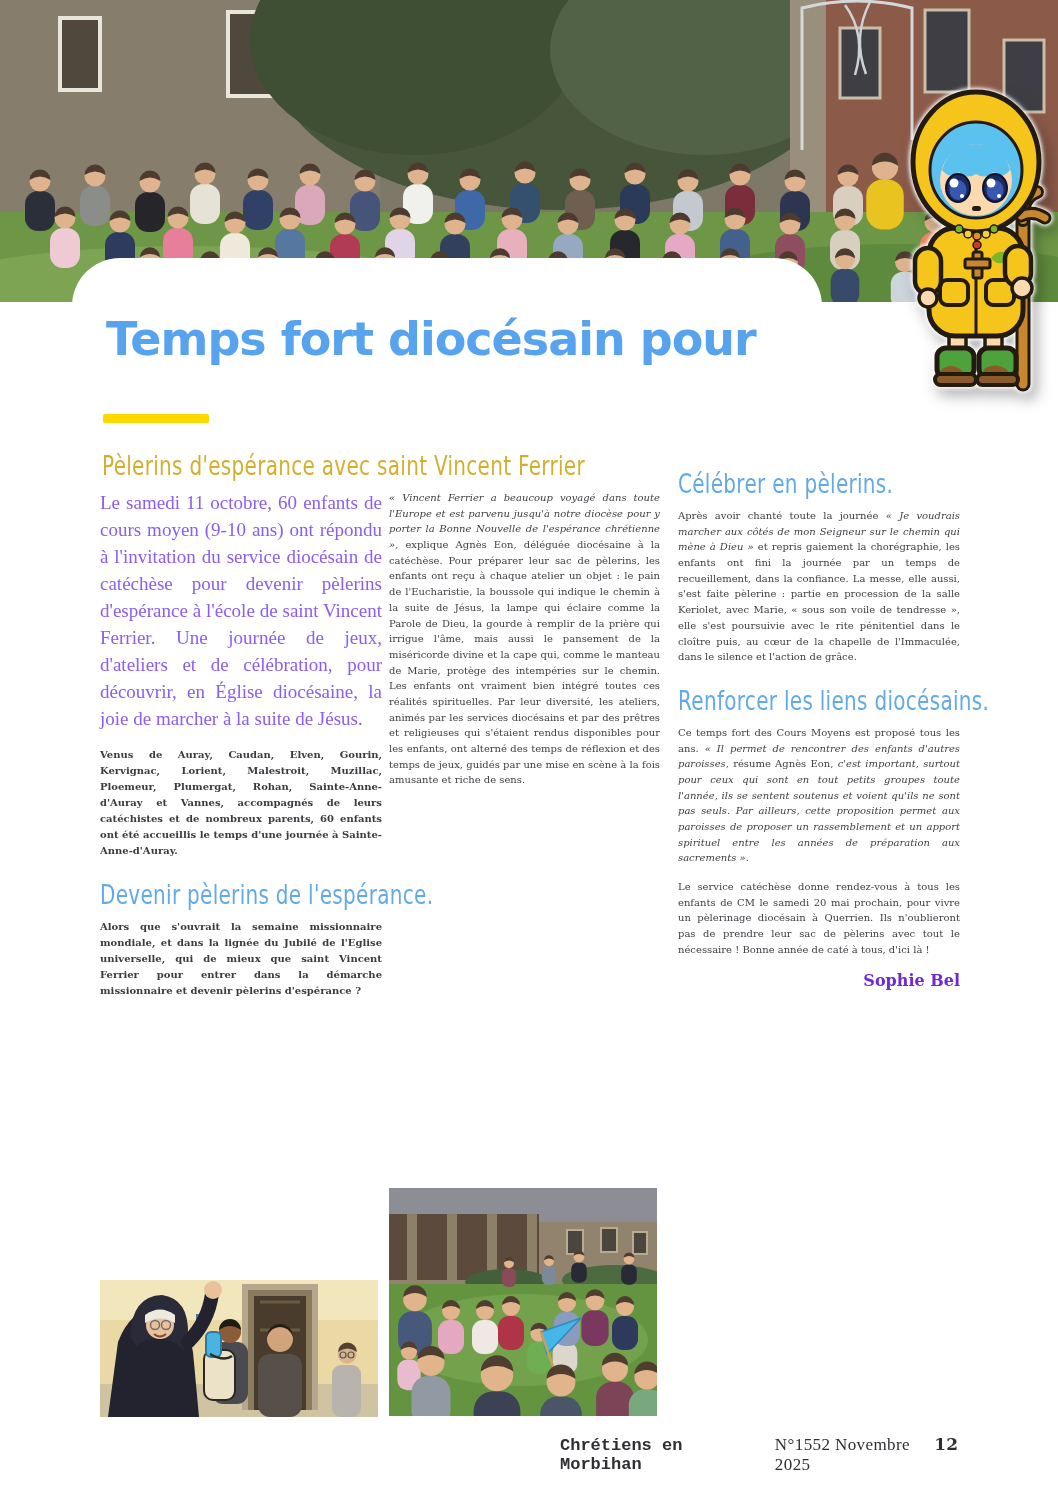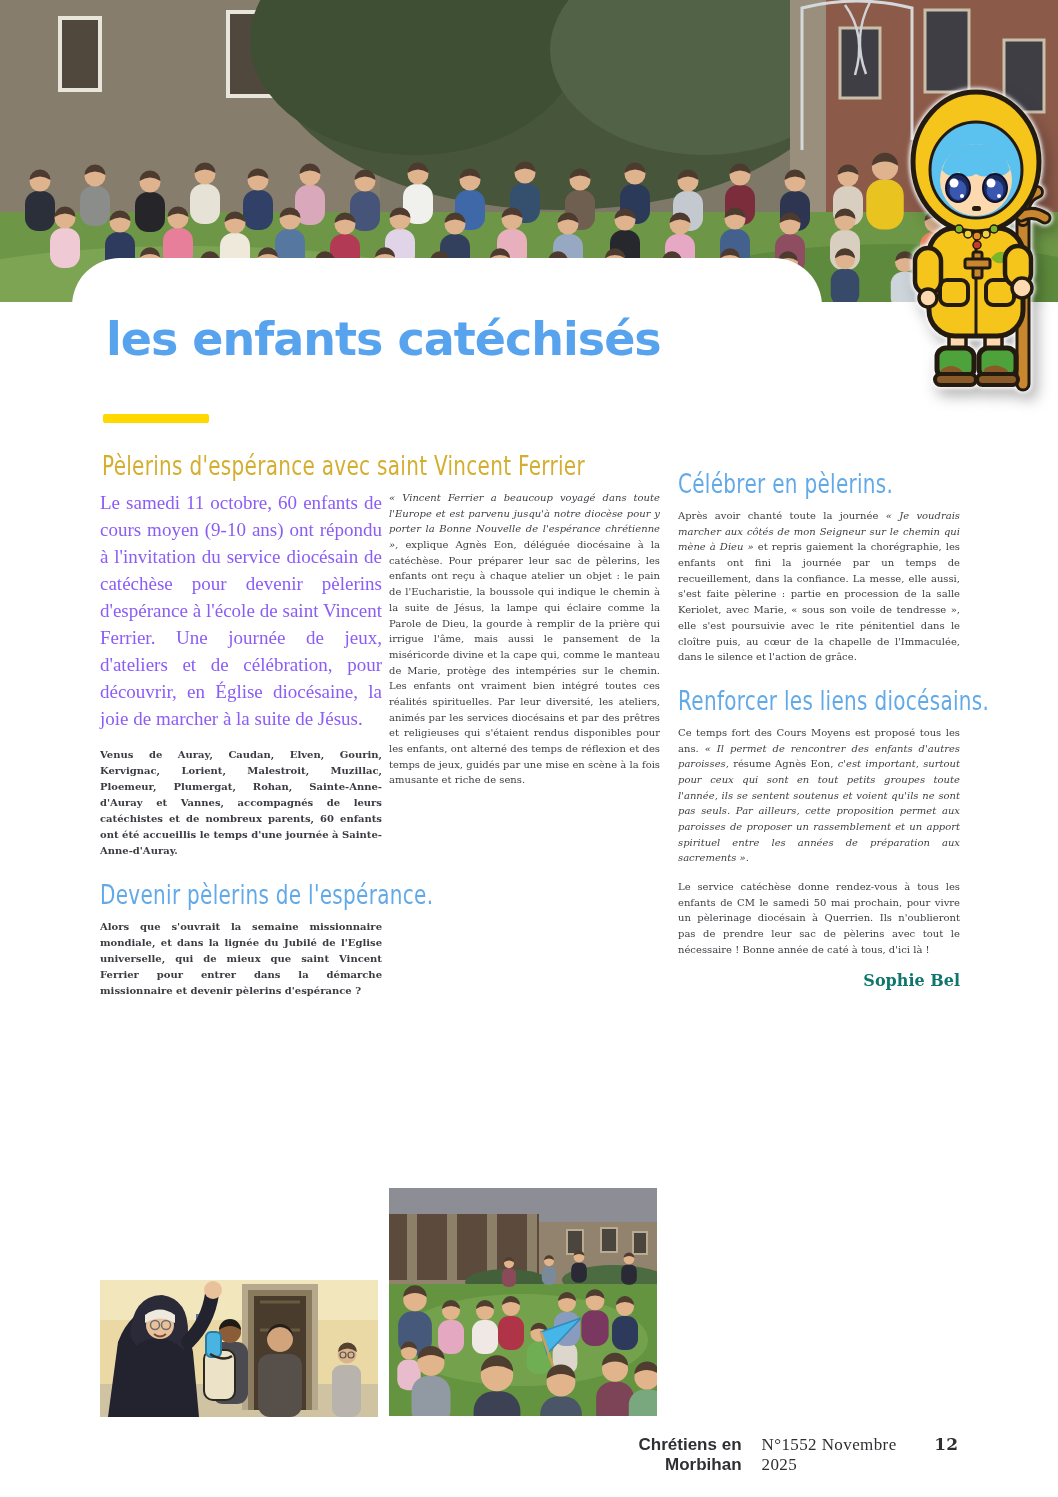--- a/index.html
+++ b/index.html
@@ -42,32 +42,32 @@
 
   .serif-p{font-family:"Liberation Serif",serif;font-size:19px;line-height:1.42;
            color:#8b5cf6;margin:0 0 14px 0;}
   .slab{font-family:"DejaVu Serif",serif;font-size:10px;line-height:1.57;
         color:#3e3e44;margin:0 0 13px 0;}
   .slab em{font-style:italic;}
   .slab-bold{font-family:"DejaVu Serif",serif;font-weight:700;font-size:10px;
              line-height:1.6;color:#3b3b41;margin:0 0 13px 0;}
   .mid-h{margin:20px 0 16px 0;}
   .author{font-family:"DejaVu Serif",serif;font-weight:700;font-size:16px;
-          text-align:right;color:#0f766e;margin-top:4px;}
+          text-align:right;color:#6d28d9;margin-top:4px;}
 
   
   .photo{position:absolute;z-index:1;}
   .photo svg{display:block;width:100%;height:100%;}
   .photo1{left:100px;top:1280px;width:278px;height:137px;}
   .photo2{left:389px;top:1188px;width:268px;height:228px;}
 
   
   .footer{position:absolute;left:560px;top:1434px;width:398px;z-index:3;
           display:flex;align-items:baseline;font-size:17px;color:#2f2f33;}
-  .footer .mag{font-family:Liberation Sans, sans-serif;font-weight:700;text-align:right;}
+  .footer .mag{font-family:Liberation Mono, monospace;font-weight:700;}
   .footer .issue{font-family:"Liberation Serif",serif;margin-left:20px;letter-spacing:.4px;}
   .footer .pnum{font-family:"DejaVu Serif",serif;font-weight:700;margin-left:auto;}
 </style>
 </head>
 <body>
 
 <div class="page">
 
   <div class="hero">
     <svg viewBox="0 0 1058 302" preserveAspectRatio="none">
@@ -247,21 +247,21 @@
         <rect x="86" y="282" width="37" height="30" rx="9" fill="#4da23c" stroke="#241b10" stroke-width="5"></rect>
         <path d="M48 304 q10 -8 20 0 q6 5 -4 7 l-12 0 q-8 -2 -4 -7z" fill="#8a5a28"></path>
         <path d="M92 302 q12 -6 22 2 q4 6 -6 7 l-12 0 q-8 -3 -4 -9z" fill="#8a5a28"></path>
         <rect x="42" y="308" width="41" height="11" rx="5.5" fill="#8a5a28" stroke="#241b10" stroke-width="4"></rect>
         <rect x="84" y="308" width="41" height="11" rx="5.5" fill="#8a5a28" stroke="#241b10" stroke-width="4"></rect>
       </g>
     </svg>
   </div>
 
   <h1 class="title">
-    <div>les enfants catéchisés</div>
+    <div>Temps fort diocésain pour</div>
   </h1>
   <div class="yellow-rule"></div>
 
   <div class="script-h h-gold intro-heading">Pèlerins d'espérance avec saint Vincent Ferrier</div>
 
   <div class="col col1">
     <p class="serif-p">Le samedi 11 octobre, 60 enfants de cours moyen (9-10 ans) ont répondu à l'invitation du service diocésain de catéchèse pour devenir pèlerins d'espérance à l'école de saint Vincent Ferrier. Une journée de jeux, d'ateliers et de célébration, pour découvrir, en Église diocésaine, la joie de marcher à la suite de Jésus.</p>
     <p class="slab-bold">Venus de Auray, Caudan, Elven, Gourin, Kervignac, Lorient, Malestroit, Muzillac, Ploemeur, Plumergat, Rohan, Sainte-Anne-d'Auray et Vannes, accompagnés de leurs catéchistes et de nombreux parents, 60 enfants ont été accueillis le temps d'une journée à Sainte-Anne-d'Auray.</p>
     <div class="script-h h-blue mid-h">Devenir pèlerins de l'espérance.</div>
     <p class="slab-bold">Alors que s'ouvrait la semaine missionnaire mondiale, et dans la lignée du Jubilé de l'Eglise universelle, qui de mieux que saint Vincent Ferrier pour entrer dans la démarche missionnaire et devenir pèlerins d'espérance ?</p>
@@ -269,21 +269,21 @@
 
   <div class="col col2">
     <p class="slab"><em>« Vincent Ferrier a beaucoup voyagé dans toute l'Europe et est parvenu jusqu'à notre diocèse pour y porter la Bonne Nouvelle de l'espérance chrétienne », </em><span>explique Agnès Eon, déléguée diocésaine à la catéchèse. Pour préparer leur sac de pèlerins, les enfants ont reçu à chaque atelier un objet : le pain de l'Eucharistie, la boussole qui indique le chemin à la suite de Jésus, la lampe qui éclaire comme la Parole de Dieu, la gourde à remplir de la prière qui irrigue l'âme, mais aussi le pansement de la miséricorde divine et la cape qui, comme le manteau de Marie, protège des intempéries sur le chemin. Les enfants ont vraiment bien intégré toutes ces réalités spirituelles. Par leur diversité, les ateliers, animés par les services diocésains et par des prêtres et religieuses qui s'étaient rendus disponibles pour les enfants, ont alterné des temps de réflexion et des temps de jeux, guidés par une mise en scène à la fois amusante et riche de sens.</span></p>
   </div>
 
   <div class="col col3">
     <div class="script-h h-blue" style="margin-bottom:16px;">Célébrer en pèlerins.</div>
     <p class="slab"><span>Après avoir chanté toute la journée </span><em>« Je voudrais marcher aux côtés de mon Seigneur sur le chemin qui mène à Dieu »</em><span> et repris gaiement la chorégraphie, les enfants ont fini la journée par un temps de recueillement, dans la confiance. La messe, elle aussi, s'est faite pèlerine : partie en procession de la salle Keriolet, avec Marie, « sous son voile de tendresse », elle s'est poursuivie avec le rite pénitentiel dans le cloître puis, au cœur de la chapelle de l'Immaculée, dans le silence et l'action de grâce.</span></p>
     <div class="script-h h-blue mid-h">Renforcer les liens diocésains.</div>
     <p class="slab"><span>Ce temps fort des Cours Moyens est proposé tous les ans. </span><em>« Il permet de rencontrer des enfants d'autres paroisses, </em><span>résume Agnès Eon, </span><em>c'est important, surtout pour ceux qui sont en tout petits groupes toute l'année, ils se sentent soutenus et voient qu'ils ne sont pas seuls. Par ailleurs, cette proposition permet aux paroisses de proposer un rassemblement et un apport spirituel entre les années de préparation aux sacrements ».</em></p>
-    <p class="slab">Le service catéchèse donne rendez-vous à tous les enfants de CM le samedi 50 mai prochain, pour vivre un pèlerinage diocésain à Querrien. Ils n'oublieront pas de prendre leur sac de pèlerins avec tout le nécessaire ! Bonne année de caté à tous, d'ici là !</p>
+    <p class="slab">Le service catéchèse donne rendez-vous à tous les enfants de CM le samedi 20 mai prochain, pour vivre un pèlerinage diocésain à Querrien. Ils n'oublieront pas de prendre leur sac de pèlerins avec tout le nécessaire ! Bonne année de caté à tous, d'ici là !</p>
     <div class="author">Sophie Bel</div>
   </div>
 
   <div class="photo photo1">
     <svg viewBox="0 0 278 137" preserveAspectRatio="none">
       <rect width="278" height="137" fill="#ead9a4"></rect>
       <rect width="278" height="40" fill="#f2e6bc"></rect>
       <rect y="104" width="278" height="33" fill="#cfc3a2"></rect>
       <rect x="142" y="4" width="76" height="126" fill="#b5a88c"></rect>
       <rect x="148" y="10" width="64" height="120" fill="#8a7a5e"></rect>

